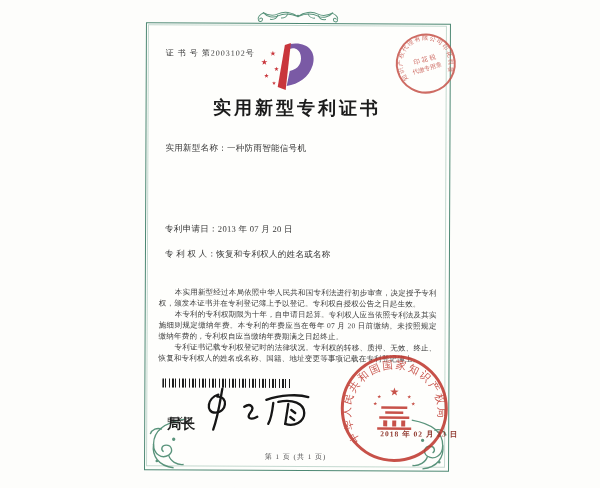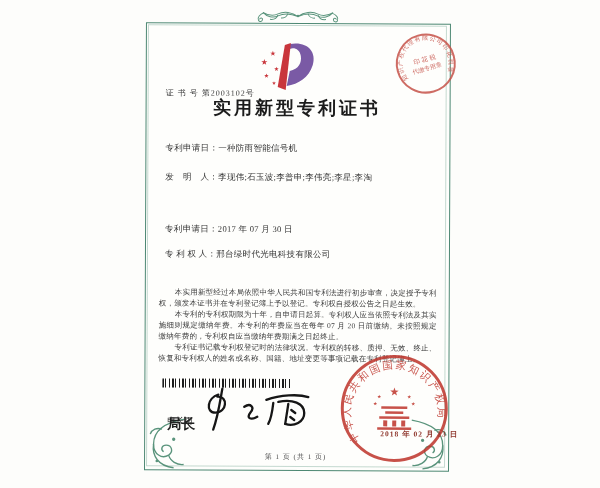--- a/index.html
+++ b/index.html
@@ -4,21 +4,21 @@
 <style>
   html,body{margin:0;padding:0;}
   body{width:600px;height:488px;overflow:hidden;background:#fdfdfb;
        font-family:"Liberation Serif","DejaVu Serif",serif;color:#2a2a2a;}
   .canvas{position:relative;width:600px;height:488px;background:#fdfdfb;transform:rotate(0.25deg);}
   .frame{position:absolute;left:145px;top:23px;width:303px;height:446px;
          border:1.5px solid #4d8873;background:#fefefc;}
   .frame-inner{position:absolute;left:147px;top:25px;width:297px;height:440px;
          border:1px solid rgba(90,150,125,.35);pointer-events:none;}
   .abs{position:absolute;}
-  .certnum{left:165px;top:48px;font-size:8px;letter-spacing:1px;color:#3a3a3a;margin-top:40px;}
+  .certnum{left:165px;top:48px;font-size:8px;letter-spacing:1px;color:#3a3a3a;}
   .title{left:145px;top:96px;width:303px;text-align:center;font-size:18px;
          font-weight:600;letter-spacing:3px;color:#1c1c1c;}
   .field{left:165px;font-size:8.5px;color:#333;letter-spacing:.3px;white-space:nowrap;}
   .paras{left:159px;top:287px;width:278px;font-size:7.5px;line-height:11px;
          color:#3b3b3b;text-align:justify;}
   .paras p{margin:0;text-indent:16px;letter-spacing:.2px;}
   .barcode{left:163px;top:379px;width:128px;height:9px;
      background:repeating-linear-gradient(90deg,#1c1c1c 0 2px,transparent 2px 3px,
         #1c1c1c 3px 4px,transparent 4px 7px,#1c1c1c 7px 8px,transparent 8px 10px);}
   .director{left:168px;top:416px;font-size:14px;color:#222;font-weight:bold;}
@@ -97,24 +97,23 @@
       <text font-size="6.2" fill="#c6534a" letter-spacing="1">
         <textPath href="#taxRing" startOffset="2">知识产权代理有限公司印花税章</textPath>
       </text>
       <text x="33" y="31" text-anchor="middle" font-size="6.5" fill="#c6534a">印 花 税</text>
       <text x="33" y="40" text-anchor="middle" font-size="6" fill="#c6534a">代缴专用章</text>
     </g>
   </svg>
 
   <div class="abs title">实用新型专利证书</div>
 
-  <div class="abs field" style="top:143px">专利申请日：一种防雨智能信号机</div>
-  <div class="abs field" style="top:172px">发　明　人：李现伟;石玉波;李普申;李伟亮;李星;李淘</div>
-  <div class="abs field" style="top:224px">专利申请日：2017 年 07 月 30 日</div>
-  <div class="abs field" style="top:249px">专 利 权 人：邢台绿时代光电科技有限公司</div>
+  <div class="abs field" style="top:143px">实用新型名称：一种防雨智能信号机</div>
+  <div class="abs field" style="top:224px">专利申请日：2013 年 07 月 20 日</div>
+  <div class="abs field" style="top:249px">专 利 权 人：恢复和专利权人的姓名或名称</div>
 
   <div class="abs paras">
     <p>本实用新型经过本局依照中华人民共和国专利法进行初步审查，决定授予专利权，颁发本证书并在专利登记簿上予以登记。专利权自授权公告之日起生效。</p>
     <p>本专利的专利权期限为十年，自申请日起算。专利权人应当依照专利法及其实施细则规定缴纳年费。本专利的年费应当在每年 07 月 20 日前缴纳。未按照规定缴纳年费的，专利权自应当缴纳年费期满之日起终止。</p>
     <p>专利证书记载专利权登记时的法律状况。专利权的转移、质押、无效、终止、恢复和专利权人的姓名或名称、国籍、地址变更等事项记载在专利登记簿上。</p>
   </div>
 
   <div class="abs barcode"></div>
 
   <div class="abs director">局长</div>

